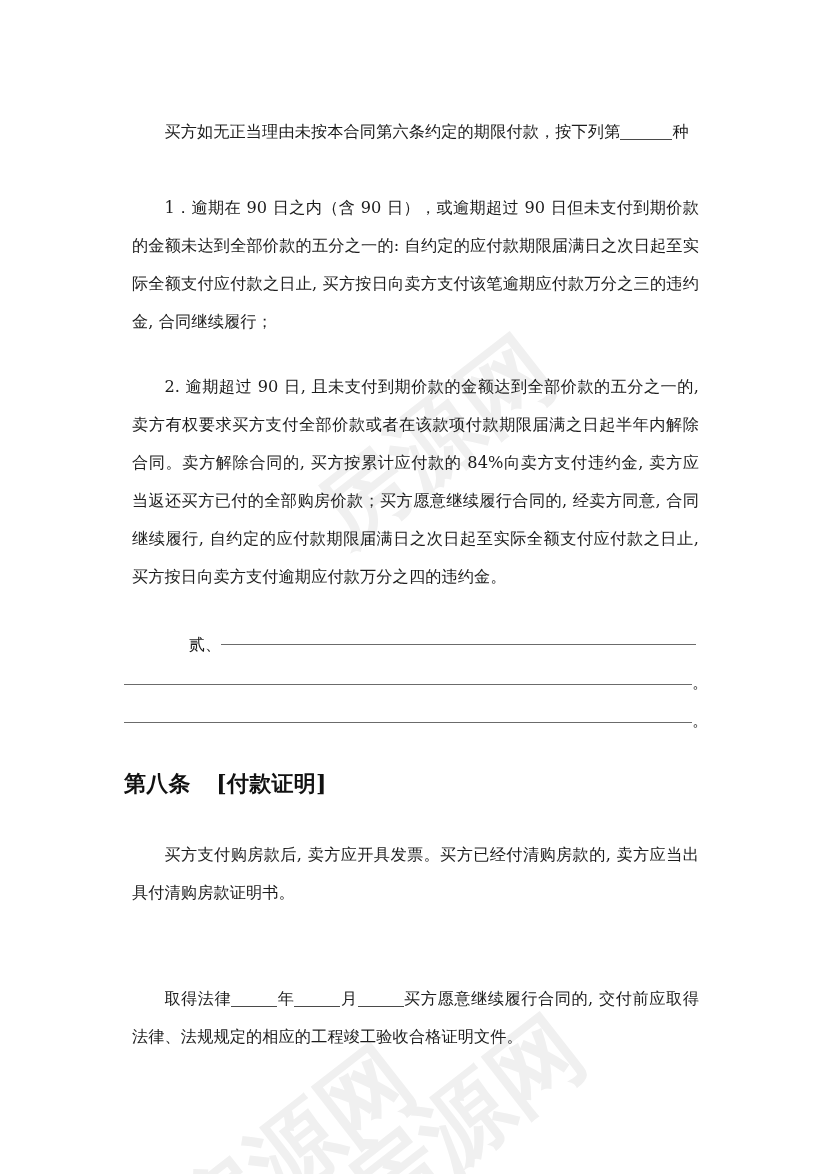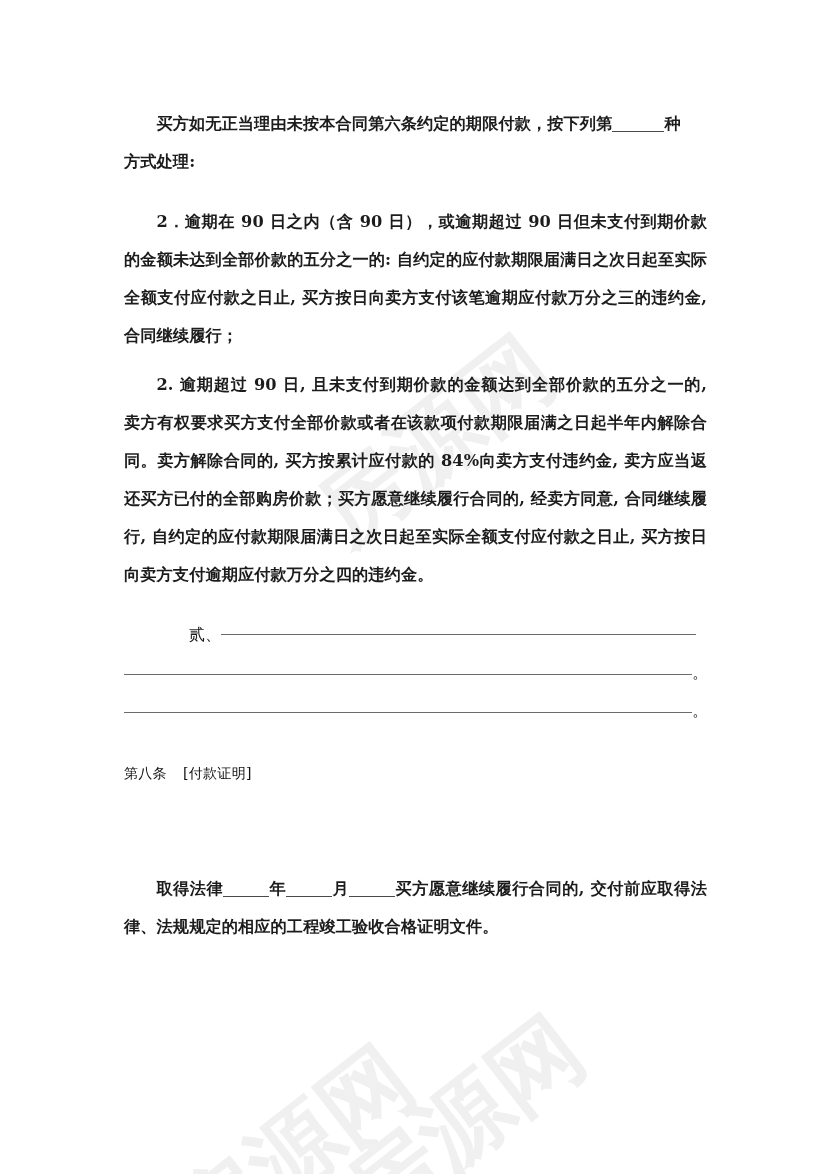--- a/index.html
+++ b/index.html
@@ -49,30 +49,29 @@
   }
 
   
   .para {
     font-size: 16.2px;
     line-height: 38px;
     color: #1c1c1c;
     text-align: justify;
     text-justify: inter-ideograph;
     letter-spacing: 0.1px;
-    margin: 0;
+    margin: 8px;
     word-break: break-all;
-    font-weight: bold;
   }
   .para.indent { text-indent: 2em; }
 
   .heading {
-    font-size: 14px;
+    font-size: 22px;
     line-height: 38px;
-    font-weight: 400;
+    font-weight: 700;
     color: #111111;
     margin: 0;
     letter-spacing: 0.3px;
   }
   .heading .hd-gap { display: inline-block; width: 1.15em; }
 
   
   .vgap-11  { height: 11px; }
   .vgap-24  { height: 24px; }
   .vgap-26  { height: 26px; }
@@ -120,28 +119,27 @@
   <div class="wm wm-c">房源网</div>
 </div>
 
 <div id="page">
   <div id="doc-body">
 
     <div class="vgap-105"></div>
 
     <p class="para indent"><span>买方如无正当理由未按本合同第六条约定的期限付款，按下列第</span><span class="blank blank-md"></span><span>种</span></p>
 
-    <p class="para">方式处理:</p>
 
     <div class="vgap-11"></div>
 
 
     <div class="vgap-11"></div>
 
-    <p class="para indent">2．逾期在 90 日之内（含 90 日），或逾期超过 90 日但未支付到期价款的金额未达到全部价款的五分之一的: 自约定的应付款期限届满日之次日起至实际全额支付应付款之日止, 买方按日向卖方支付该笔逾期应付款万分之三的违约金, 合同继续履行；</p>
+    <p class="para indent">1．逾期在 90 日之内（含 90 日），或逾期超过 90 日但未支付到期价款的金额未达到全部价款的五分之一的: 自约定的应付款期限届满日之次日起至实际全额支付应付款之日止, 买方按日向卖方支付该笔逾期应付款万分之三的违约金, 合同继续履行；</p>
 
     <div class="vgap-11"></div>
 
     <p class="para indent">2. 逾期超过 90 日, 且未支付到期价款的金额达到全部价款的五分之一的, 卖方有权要求买方支付全部价款或者在该款项付款期限届满之日起半年内解除合同。卖方解除合同的, 买方按累计应付款的 84%向卖方支付违约金, 卖方应当返还买方已付的全部购房价款；买方愿意继续履行合同的, 经卖方同意, 合同继续履行, 自约定的应付款期限届满日之次日起至实际全额支付应付款之日止, 买方按日向卖方支付逾期应付款万分之四的违约金。</p>
 
     <div class="vgap-11"></div>
 
 
     <div class="vgap-11"></div>
 
@@ -150,20 +148,21 @@
     <div class="rule-row"><span class="rule-line" style="width:568px;"></span><span class="tail-dot">。</span></div>
 
     <div class="rule-row"><span class="rule-line" style="width:568px;"></span><span class="tail-dot">。</span></div>
 
     <div class="vgap-24"></div>
 
     <p class="heading"><span>第八条</span><span class="hd-gap"></span><span>[付款证明]</span></p>
 
     <div class="vgap-26"></div>
 
+    <p class="para indent">买方支付购房款后, 卖方应开具发票。买方已经付清购房款的, 卖方应当出具付清购房款证明书。</p>
 
     <div class="vgap-26"></div>
 
 
     <div class="vgap-26"></div>
 
     <p class="para indent"><span>取得法律</span><span class="blank blank-sm"></span><span>年</span><span class="blank blank-sm"></span><span>月</span><span class="blank blank-sm"></span><span>买方愿意继续履行合同的, 交付前应</span><span>取得法律、法规规定的相应的工程竣工验收合格证明文件。</span></p>
 
   </div>
 </div>

